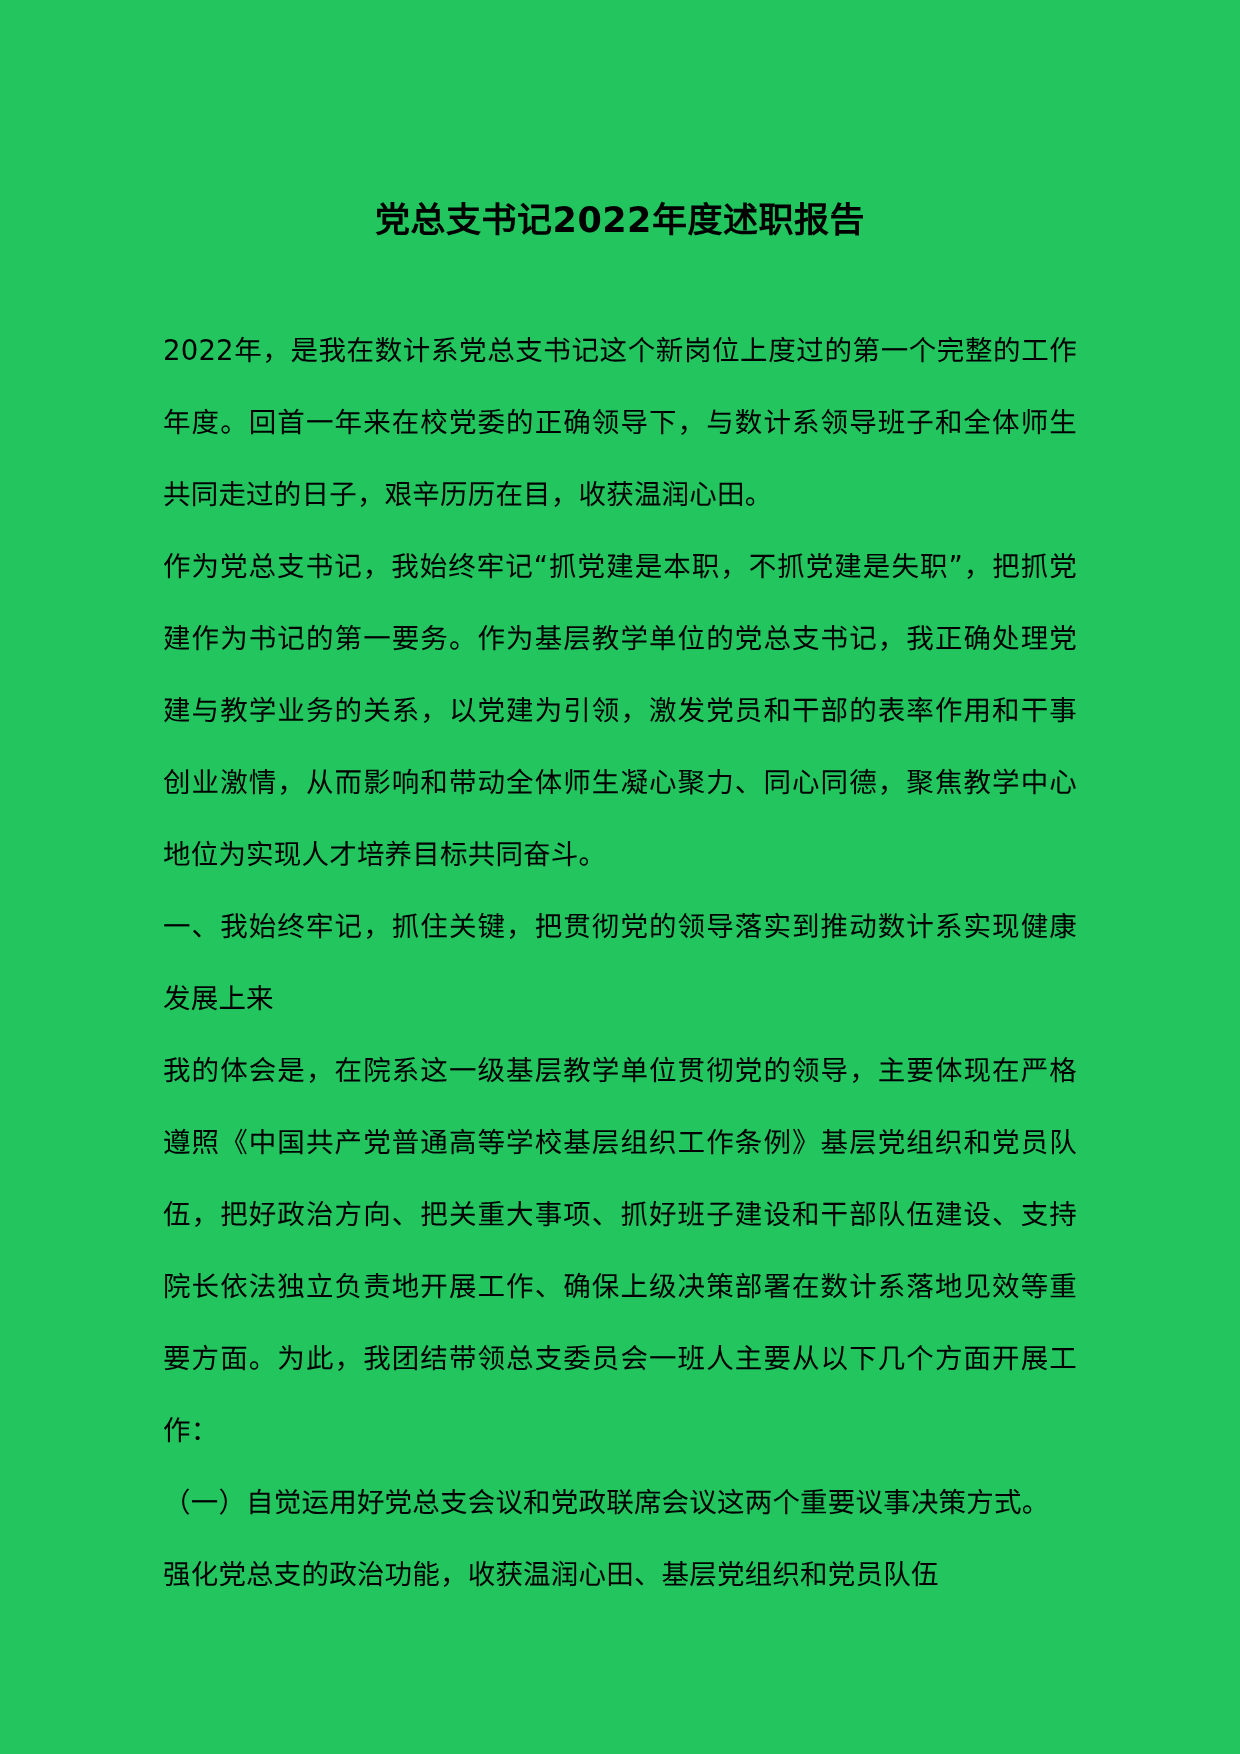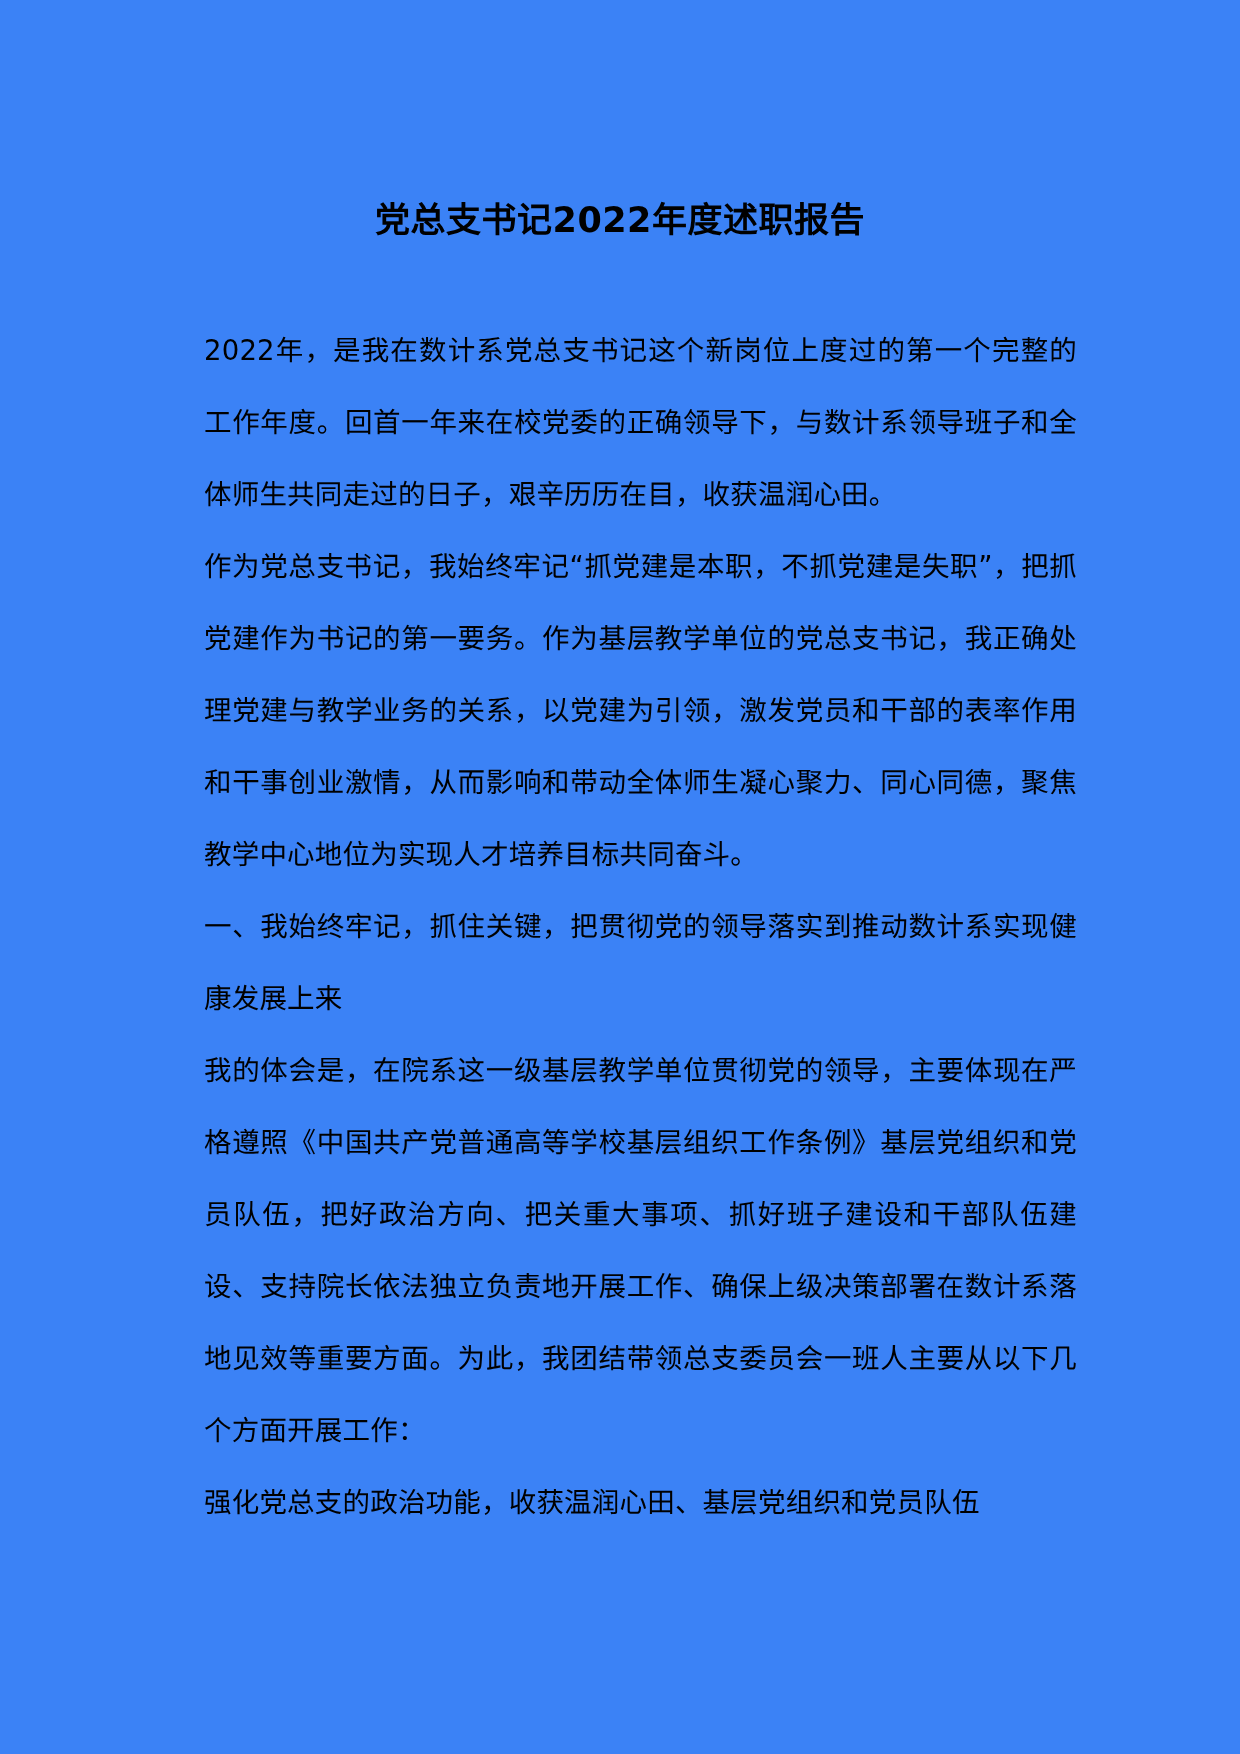--- a/index.html
+++ b/index.html
@@ -10,21 +10,21 @@
   }
   body {
     font-family: "DejaVu Sans", "Liberation Sans", sans-serif;
     color: #000000;
   }
   .page {
     position: relative;
     width: 1240px;
     height: 1754px;
     margin: 0 auto;
-    background: #3b82f6;
+    background: #22c55e;
     box-sizing: border-box;
     overflow: hidden;
   }
   .content {
     position: absolute;
     left: 163px;
     top: 0;
     width: 914px;
   }
   .doc-title {
@@ -32,21 +32,20 @@
     padding: 0;
     font-size: 35px;
     font-weight: 700;
     text-align: center;
     letter-spacing: 0.5px;
     line-height: 1.3;
     padding-top: 198px;
   }
   .body-block {
     padding-top: 70px;
-    margin-left: 41px;
   }
   p.para {
     margin: 0;
     padding: 0;
     font-size: 27.5px;
     font-weight: 400;
     line-height: 72px;
     text-align: justify;
     text-justify: inter-ideograph;
     letter-spacing: 0.2px;
@@ -67,18 +66,19 @@
     <div class="body-block">
 
       <p class="para indent-none">2022年，是我在数计系党总支书记这个新岗位上度过的第一个完整的工作年度。回首一年来在校党委的正确领导下，与数计系领导班子和全体师生共同走过的日子，艰辛历历在目，收获温润心田。</p>
 
       <p class="para indent-none">作为党总支书记，我始终牢记“抓党建是本职，不抓党建是失职”，把抓党建作为书记的第一要务。作为基层教学单位的党总支书记，我正确处理党建与教学业务的关系，以党建为引领，激发党员和干部的表率作用和干事创业激情，从而影响和带动全体师生凝心聚力、同心同德，聚焦教学中心地位为实现人才培养目标共同奋斗。</p>
 
       <p class="para indent-none">一、我始终牢记，抓住关键，把贯彻党的领导落实到推动数计系实现健康发展上来</p>
 
       <p class="para indent-none">我的体会是，在院系这一级基层教学单位贯彻党的领导，主要体现在严格遵照《中国共产党普通高等学校基层组织工作条例》基层党组织和党员队伍，把好政治方向、把关重大事项、抓好班子建设和干部队伍建设、支持院长依法独立负责地开展工作、确保上级决策部署在数计系落地见效等重要方面。为此，我团结带领总支委员会一班人主要从以下几个方面开展工作：</p>
 
+      <p class="para indent-none">（一）自觉运用好党总支会议和党政联席会议这两个重要议事决策方式。</p>
 
       <p class="para indent-none">强化党总支的政治功能，收获温润心田、基层党组织和党员队伍</p>
 
     </div>
   </div>
 </div>
 
 </body></html>

